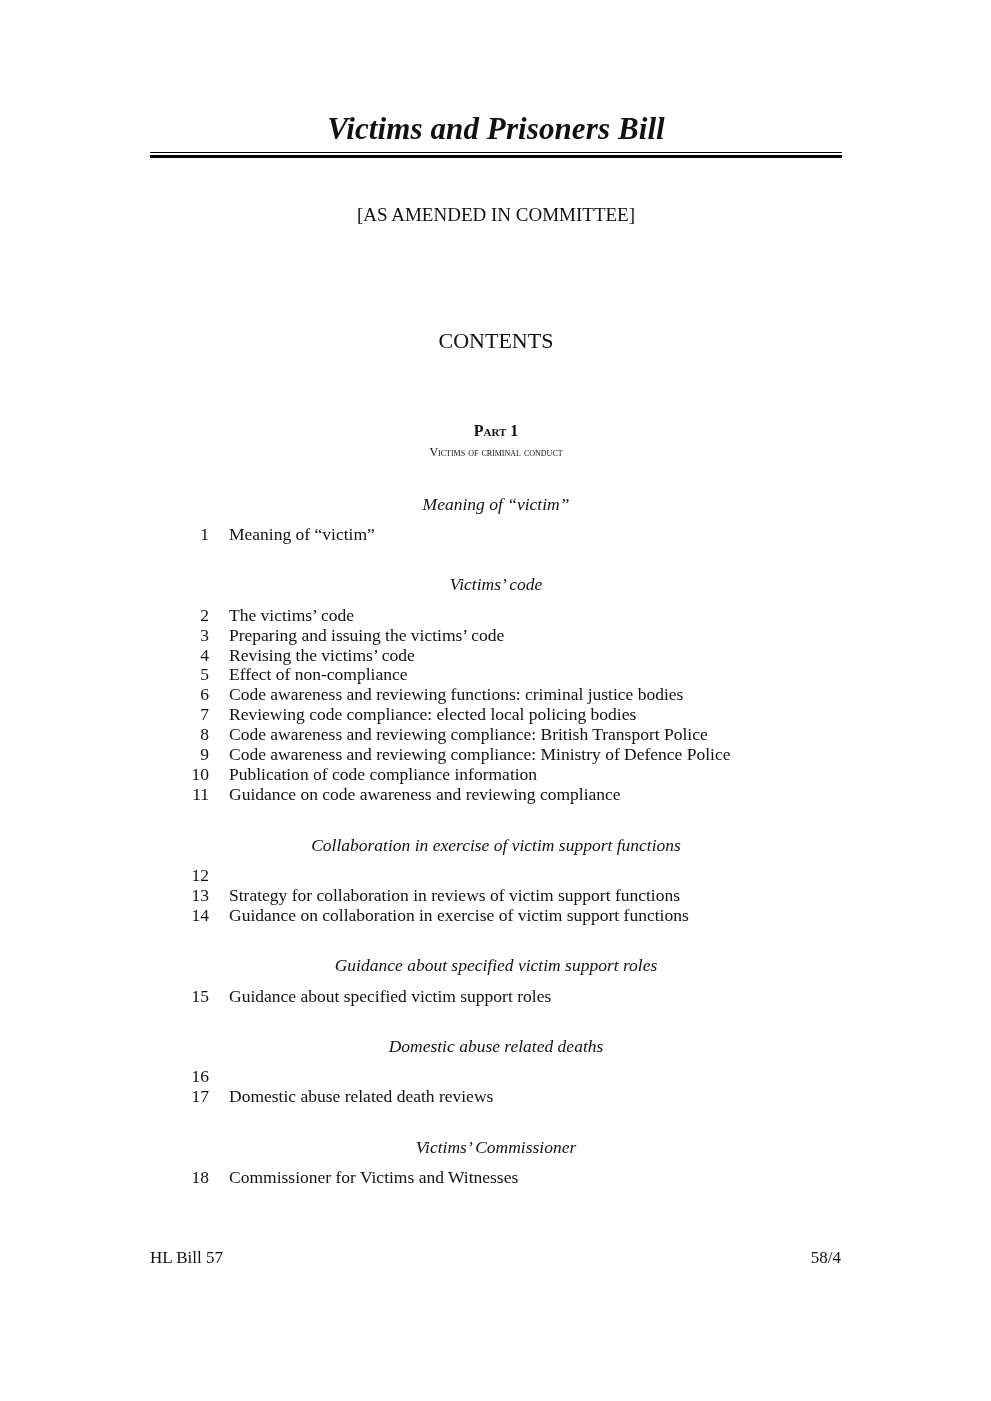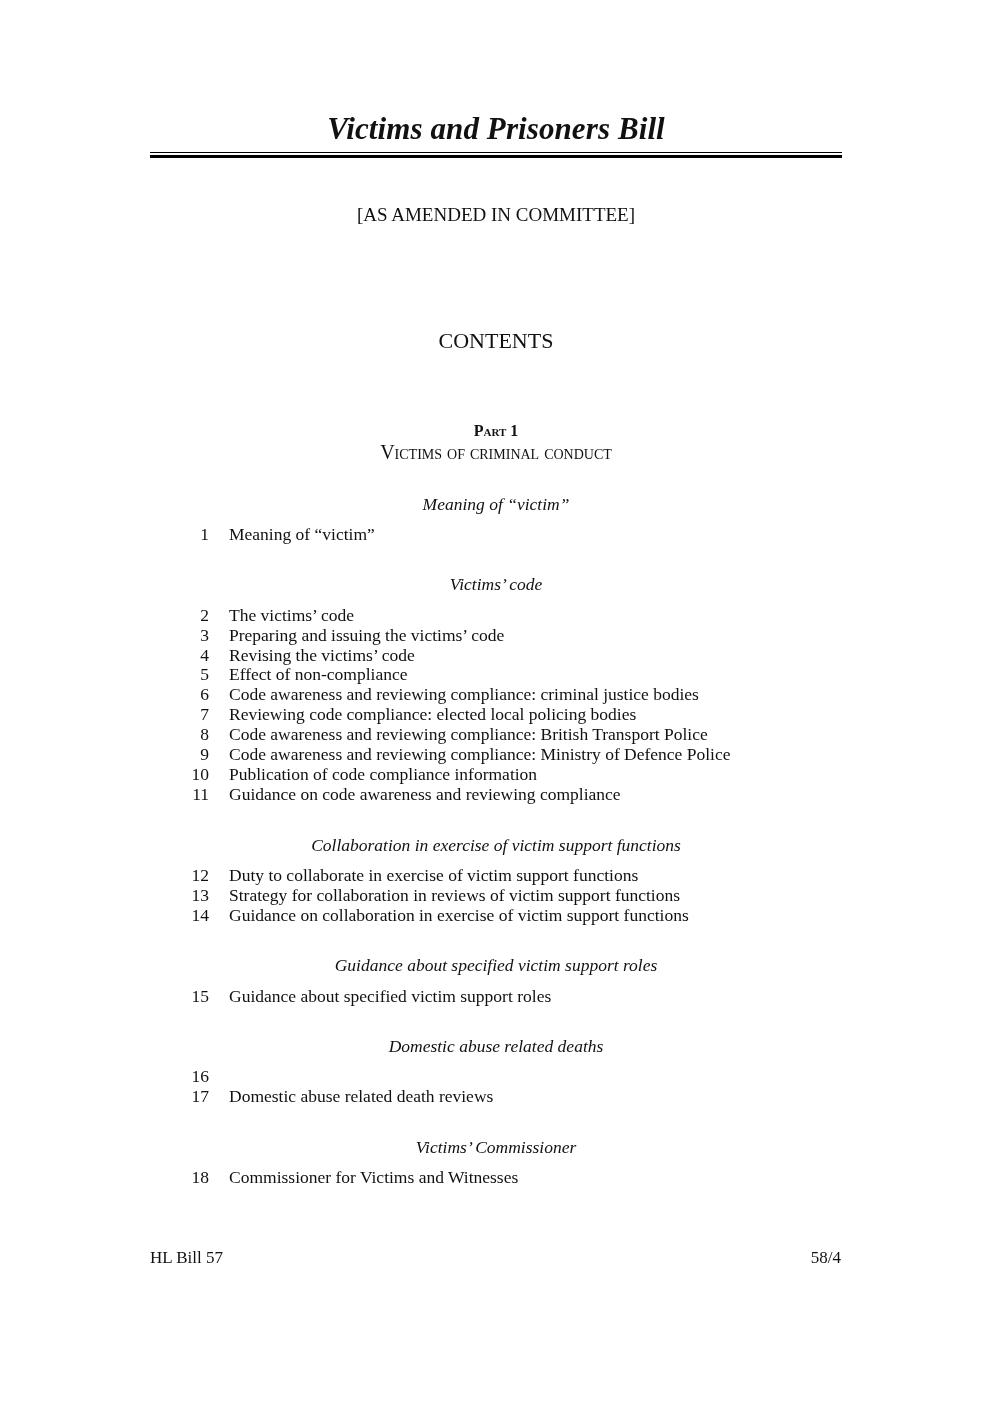--- a/index.html
+++ b/index.html
@@ -48,21 +48,21 @@
   .part {
     top: 401px;
     font-size: 16px;
     font-weight: bold;
     font-variant: small-caps;
     line-height: 20px;
     margin-top: 20px;
   }
   .part-sub {
     top: 442px;
-    font-size: 20px;
+    font-size: 12px;
     font-variant: small-caps;
     line-height: 20px;
   }
   .xhead {
     font-size: 17.5px;
     font-style: italic;
     line-height: 20px;
   }
   .row {
     position: absolute;
@@ -131,21 +131,21 @@
   <div class="row" style="top:645px;">
     <span class="num" style="left:0;width:59px;">4</span>
     <span class="txt">Revising the victims’ code</span>
   </div>
   <div class="row" style="top:664px;">
     <span class="num" style="left:0;width:59px;">5</span>
     <span class="txt">Effect of non-compliance</span>
   </div>
   <div class="row" style="top:684px;">
     <span class="num" style="left:0;width:59px;">6</span>
-    <span class="txt">Code awareness and reviewing compliance: criminal justice bodies</span>
+    <span class="txt">Code awareness and reviewing functions: criminal justice bodies</span>
   </div>
   <div class="row" style="top:704px;">
     <span class="num" style="left:0;width:59px;">7</span>
     <span class="txt">Reviewing code compliance: elected local policing bodies</span>
   </div>
   <div class="row" style="top:724px;">
     <span class="num" style="left:0;width:59px;">8</span>
     <span class="txt">Code awareness and reviewing compliance: British Transport Police</span>
   </div>
   <div class="row" style="top:744px;">
@@ -157,21 +157,20 @@
     <span class="txt">Publication of code compliance information</span>
   </div>
   <div class="row" style="top:784px;">
     <span class="num" style="left:0;width:59px;">11</span>
     <span class="txt">Guidance on code awareness and reviewing compliance</span>
   </div>
 
   <div class="abs center xhead" style="top:835px;">Collaboration in exercise of victim support functions</div>
   <div class="row" style="top:865px;">
     <span class="num" style="left:0;width:59px;">12</span>
-    <span class="txt">Duty to collaborate in exercise of victim support functions</span>
   </div>
   <div class="row" style="top:885px;">
     <span class="num" style="left:0;width:59px;">13</span>
     <span class="txt">Strategy for collaboration in reviews of victim support functions</span>
   </div>
   <div class="row" style="top:905px;">
     <span class="num" style="left:0;width:59px;">14</span>
     <span class="txt">Guidance on collaboration in exercise of victim support functions</span>
   </div>
 

